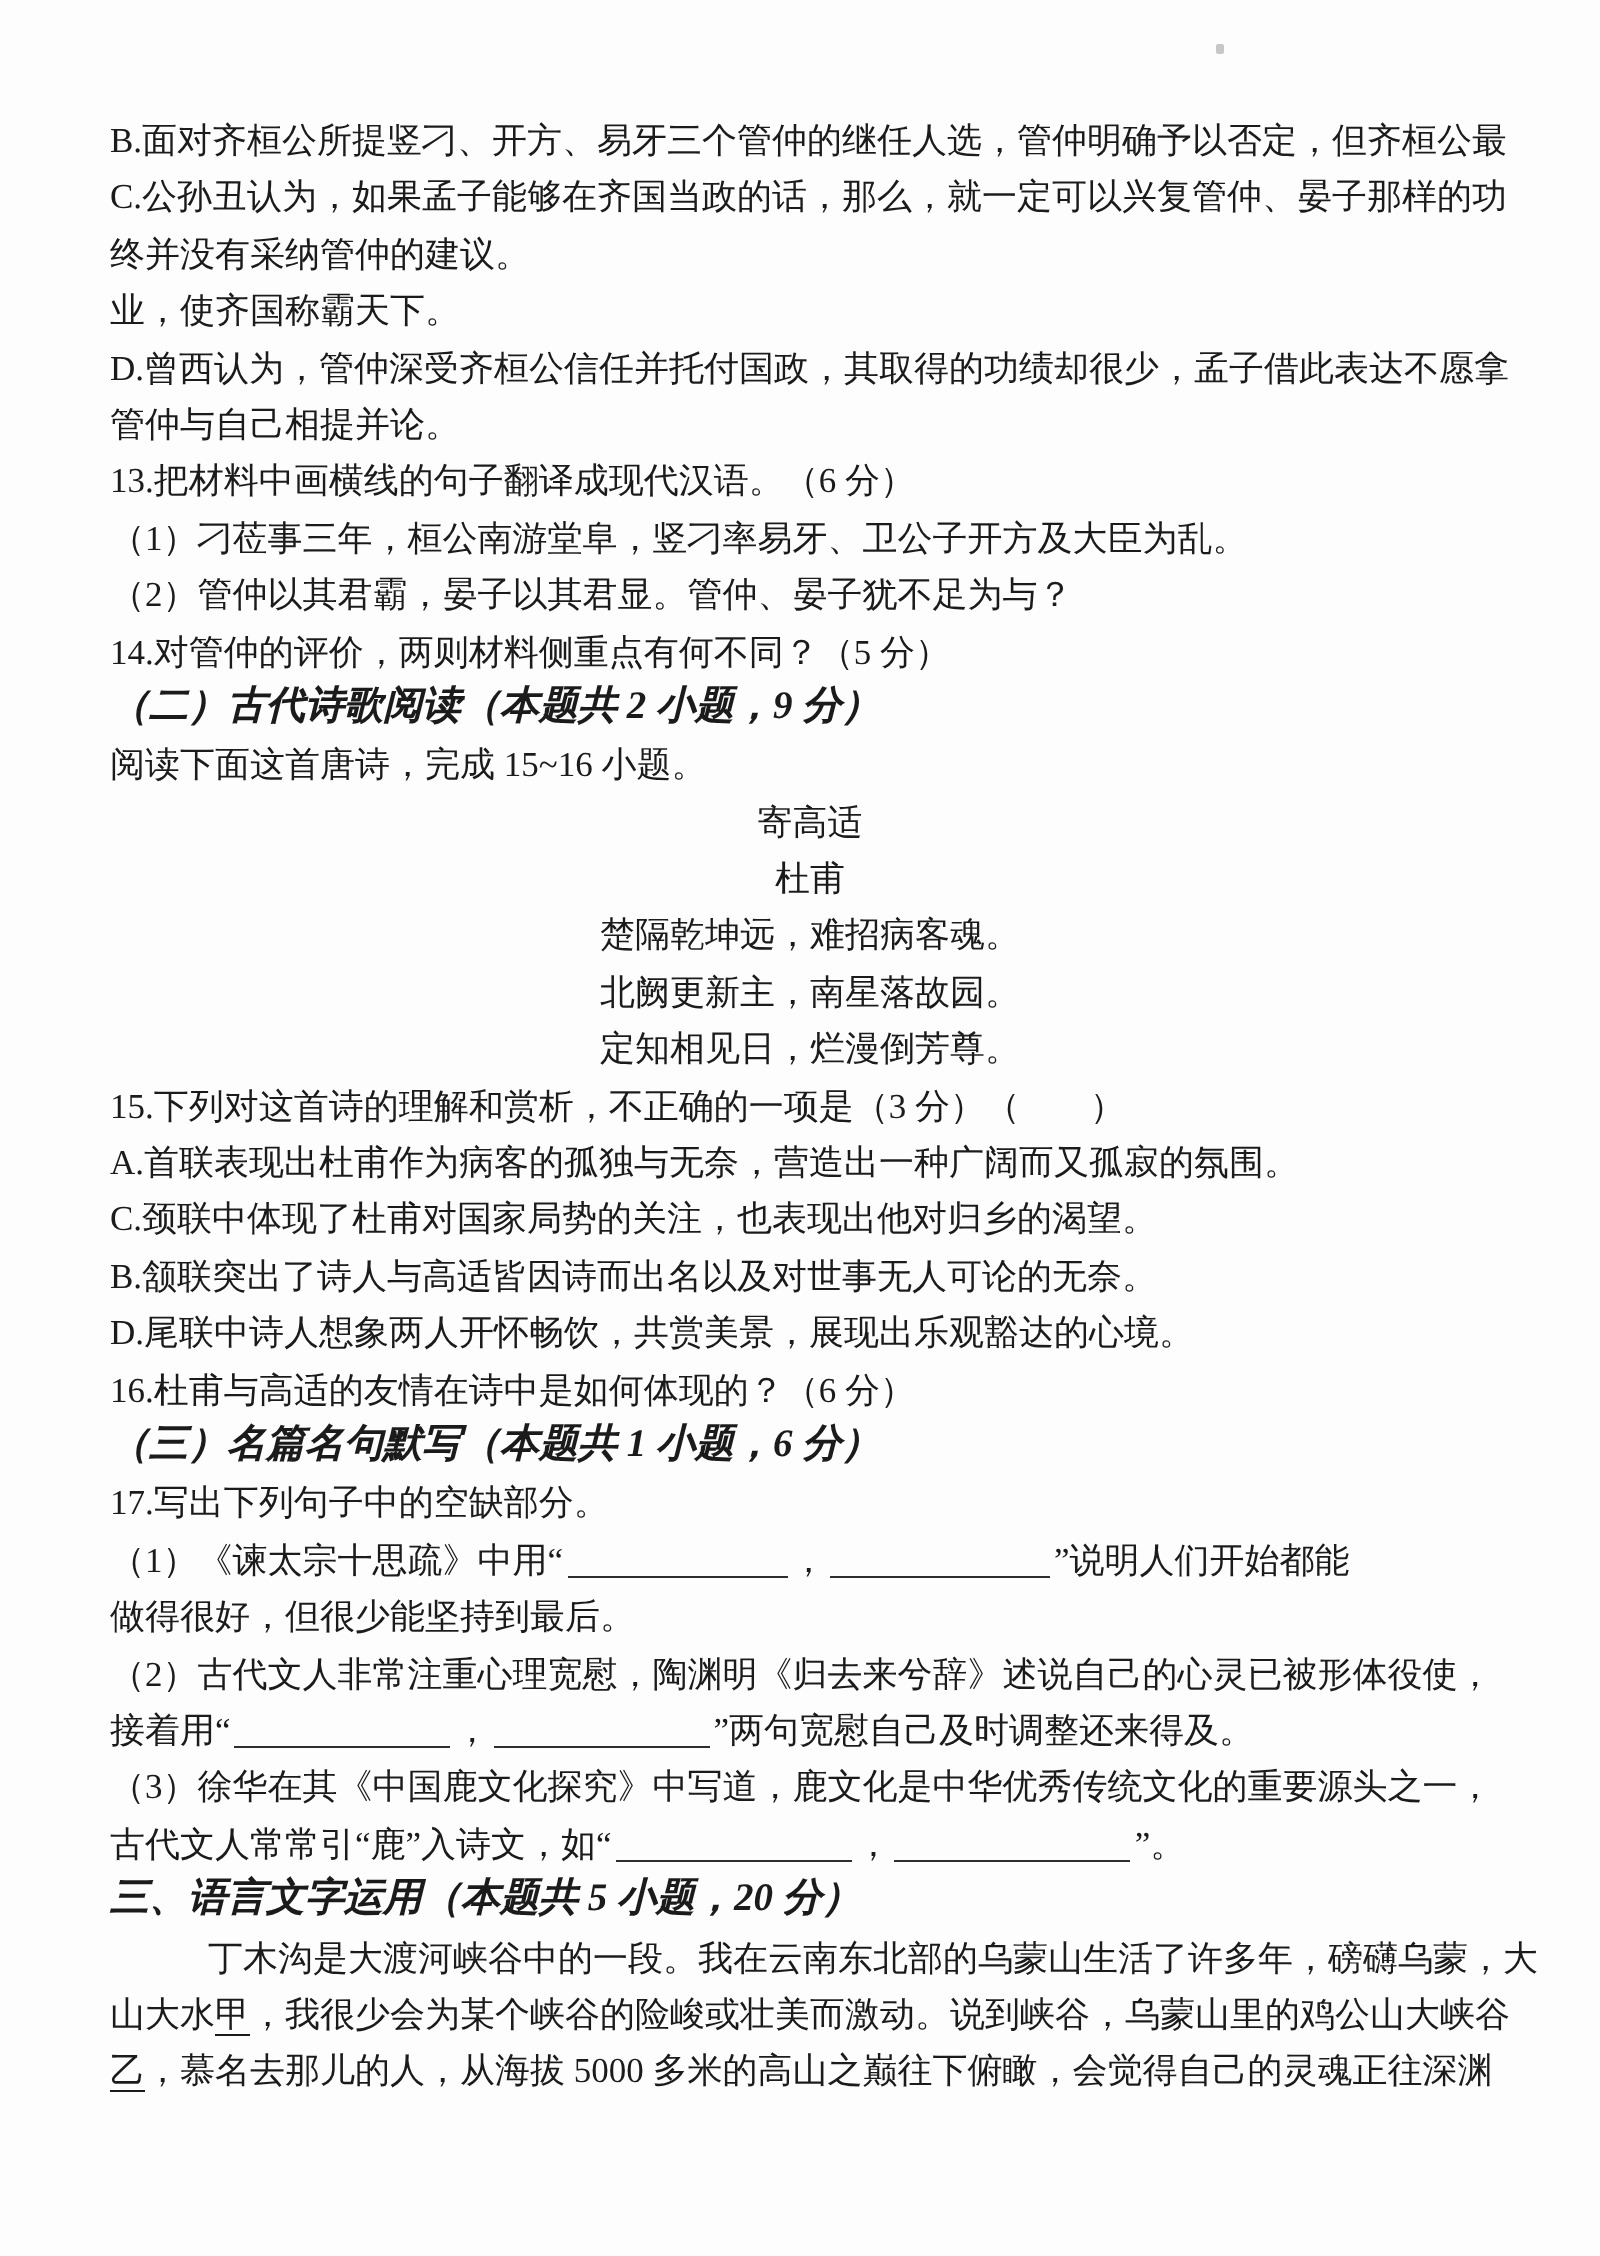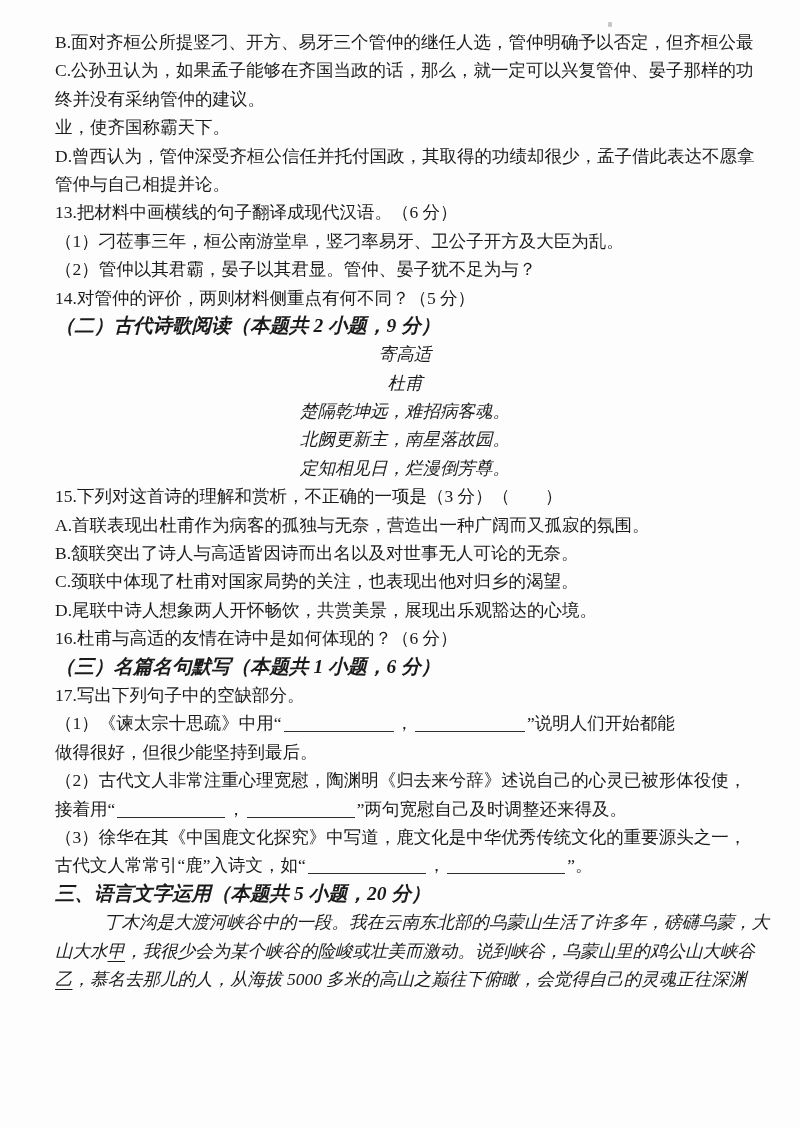--- a/index.html
+++ b/index.html
@@ -8,39 +8,39 @@
     width: 800px;
     height: 1128px;
     background: #fdfdfd;
     overflow: hidden;
   }
   .page {
     position: relative;
     width: 800px;
     height: 1128px;
     box-sizing: border-box;
-    padding: 28px 45px 0 55px;
+    padding: 56px 45px 0 55px;
     color: #1b1b1b;
     font-family: "Liberation Serif", "DejaVu Serif", serif;
   }
   .doc { width: 700px; }
   .line {
     height: 28.4px;
     line-height: 28.4px;
     font-size: 17.5px;
     white-space: nowrap;
     overflow: visible;
   }
   .head {
     font-weight: 700;
     font-size: 19.5px;
     font-style: italic;
   }
   .center { text-align: center; }
-  .kai { font-style: italic; }
+  .kai { }
   .indent { padding-left: 49px; text-align: right; }
   .blank {
     display: inline-block;
     border-bottom: 1.6px solid #2e2e2e;
     height: 18px;
     vertical-align: -3px;
     margin: 0 2px;
   }
   .ul {
     text-decoration: underline;
@@ -67,29 +67,30 @@
       <div class="line"><span class="">C.公孙丑认为，如果孟子能够在齐国当政的话，那么，就一定可以兴复管仲、晏子那样的功</span></div>
       <div class="line"><span class="">终并没有采纳管仲的建议。</span></div>
       <div class="line"><span class="">业，使齐国称霸天下。</span></div>
       <div class="line"><span class="">D.曾西认为，管仲深受齐桓公信任并托付国政，其取得的功绩却很少，孟子借此表达不愿拿</span></div>
       <div class="line"><span class="">管仲与自己相提并论。</span></div>
       <div class="line"><span class="">13.把材料中画横线的句子翻译成现代汉语。（6 分）</span></div>
       <div class="line"><span class="">（1）刁莅事三年，桓公南游堂阜，竖刁率易牙、卫公子开方及大臣为乱。</span></div>
       <div class="line"><span class="">（2）管仲以其君霸，晏子以其君显。管仲、晏子犹不足为与？</span></div>
       <div class="line"><span class="">14.对管仲的评价，两则材料侧重点有何不同？（5 分）</span></div>
       <div class="line head"><span class="">（二）古代诗歌阅读（本题共 2 小题，9 分）</span></div>
+      <div class="line"><span class="">阅读下面这首唐诗，完成 15~16 小题。</span></div>
       <div class="line center kai"><span class="">寄高适</span></div>
       <div class="line center kai"><span class="">杜甫</span></div>
       <div class="line center kai"><span class="">楚隔乾坤远，难招病客魂。</span></div>
       <div class="line center kai"><span class="">北阙更新主，南星落故园。</span></div>
       <div class="line center kai"><span class="">定知相见日，烂漫倒芳尊。</span></div>
       <div class="line"><span class="">15.下列对这首诗的理解和赏析，不正确的一项是（3 分）（　　）</span></div>
       <div class="line"><span class="">A.首联表现出杜甫作为病客的孤独与无奈，营造出一种广阔而又孤寂的氛围。</span></div>
+      <div class="line"><span class="">C.颈联中体现了杜甫对国家局势的关注，也表现出他对归乡的渴望。</span></div>
       <div class="line"><span class="">B.颔联突出了诗人与高适皆因诗而出名以及对世事无人可论的无奈。</span></div>
-      <div class="line"><span class="">C.颈联中体现了杜甫对国家局势的关注，也表现出他对归乡的渴望。</span></div>
       <div class="line"><span class="">D.尾联中诗人想象两人开怀畅饮，共赏美景，展现出乐观豁达的心境。</span></div>
       <div class="line"><span class="">16.杜甫与高适的友情在诗中是如何体现的？（6 分）</span></div>
       <div class="line head"><span class="">（三）名篇名句默写（本题共 1 小题，6 分）</span></div>
       <div class="line"><span class="">17.写出下列句子中的空缺部分。</span></div>
       <div class="line"><span class="">（1）《谏太宗十思疏》中用“</span><span class="blank" style="width: 110px;"></span><span class="">，</span><span class="blank" style="width: 110px;"></span><span class="">”说明人们开始都能</span></div>
       <div class="line"><span class="">做得很好，但很少能坚持到最后。</span></div>
       <div class="line"><span class="">（2）古代文人非常注重心理宽慰，陶渊明《归去来兮辞》述说自己的心灵已被形体役使，</span></div>
       <div class="line"><span class="">接着用“</span><span class="blank" style="width: 108px;"></span><span class="">，</span><span class="blank" style="width: 108px;"></span><span class="">”两句宽慰自己及时调整还来得及。</span></div>
       <div class="line"><span class="">（3）徐华在其《中国鹿文化探究》中写道，鹿文化是中华优秀传统文化的重要源头之一，</span></div>
       <div class="line"><span class="">古代文人常常引“鹿”入诗文，如“</span><span class="blank" style="width: 118px;"></span><span class="">，</span><span class="blank" style="width: 118px;"></span><span class="">”。</span></div>

